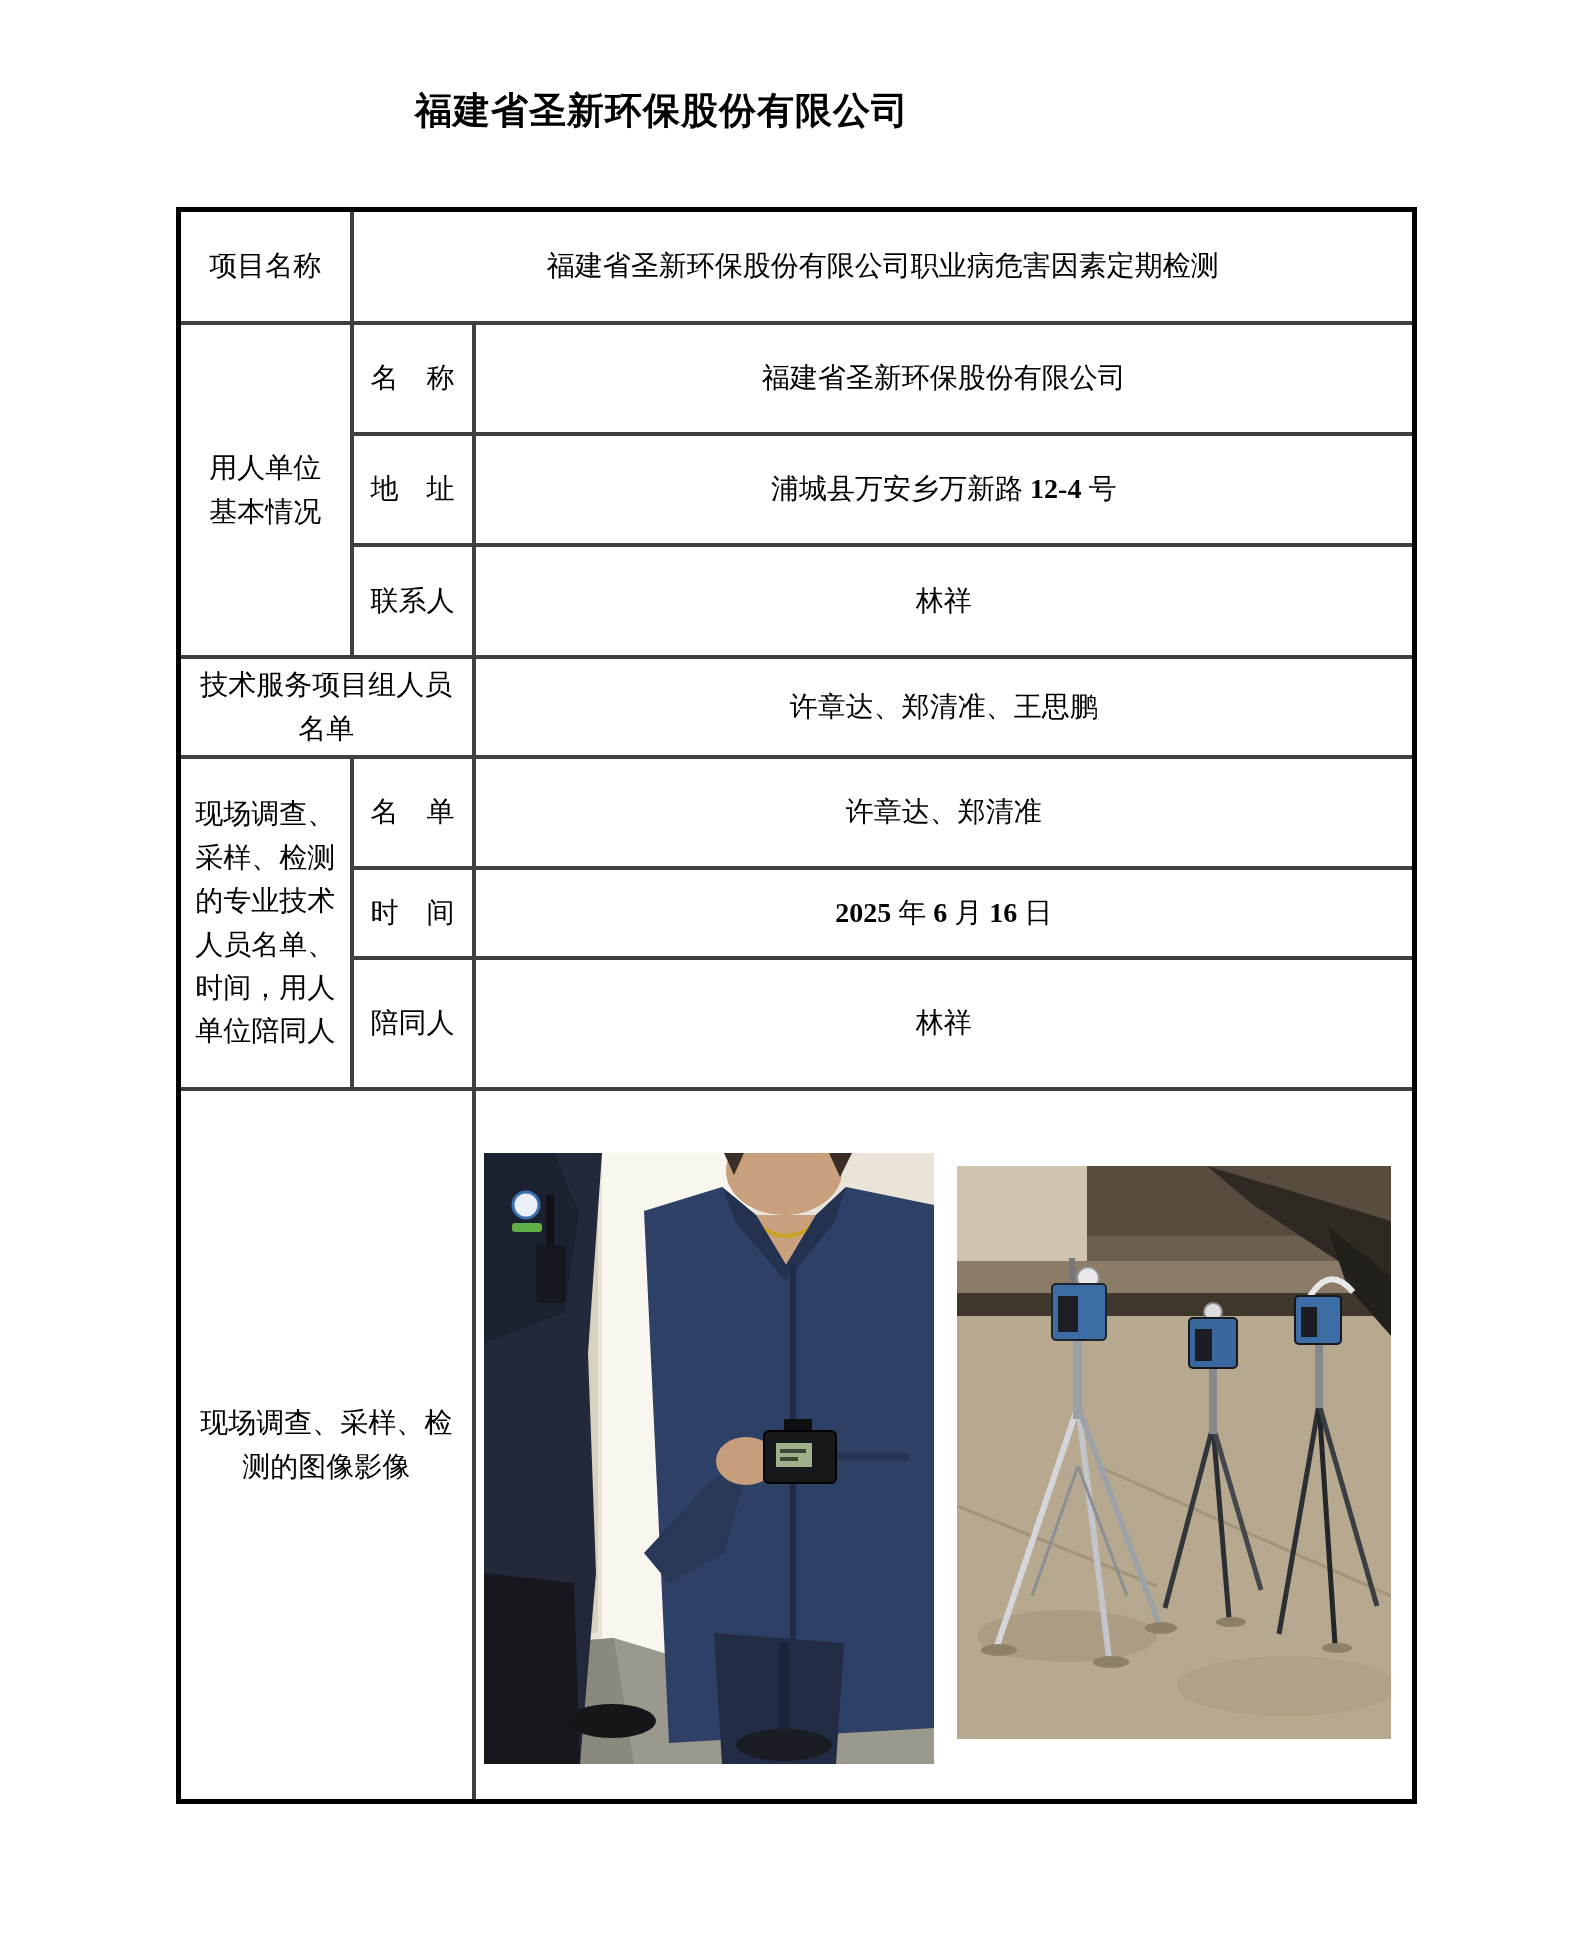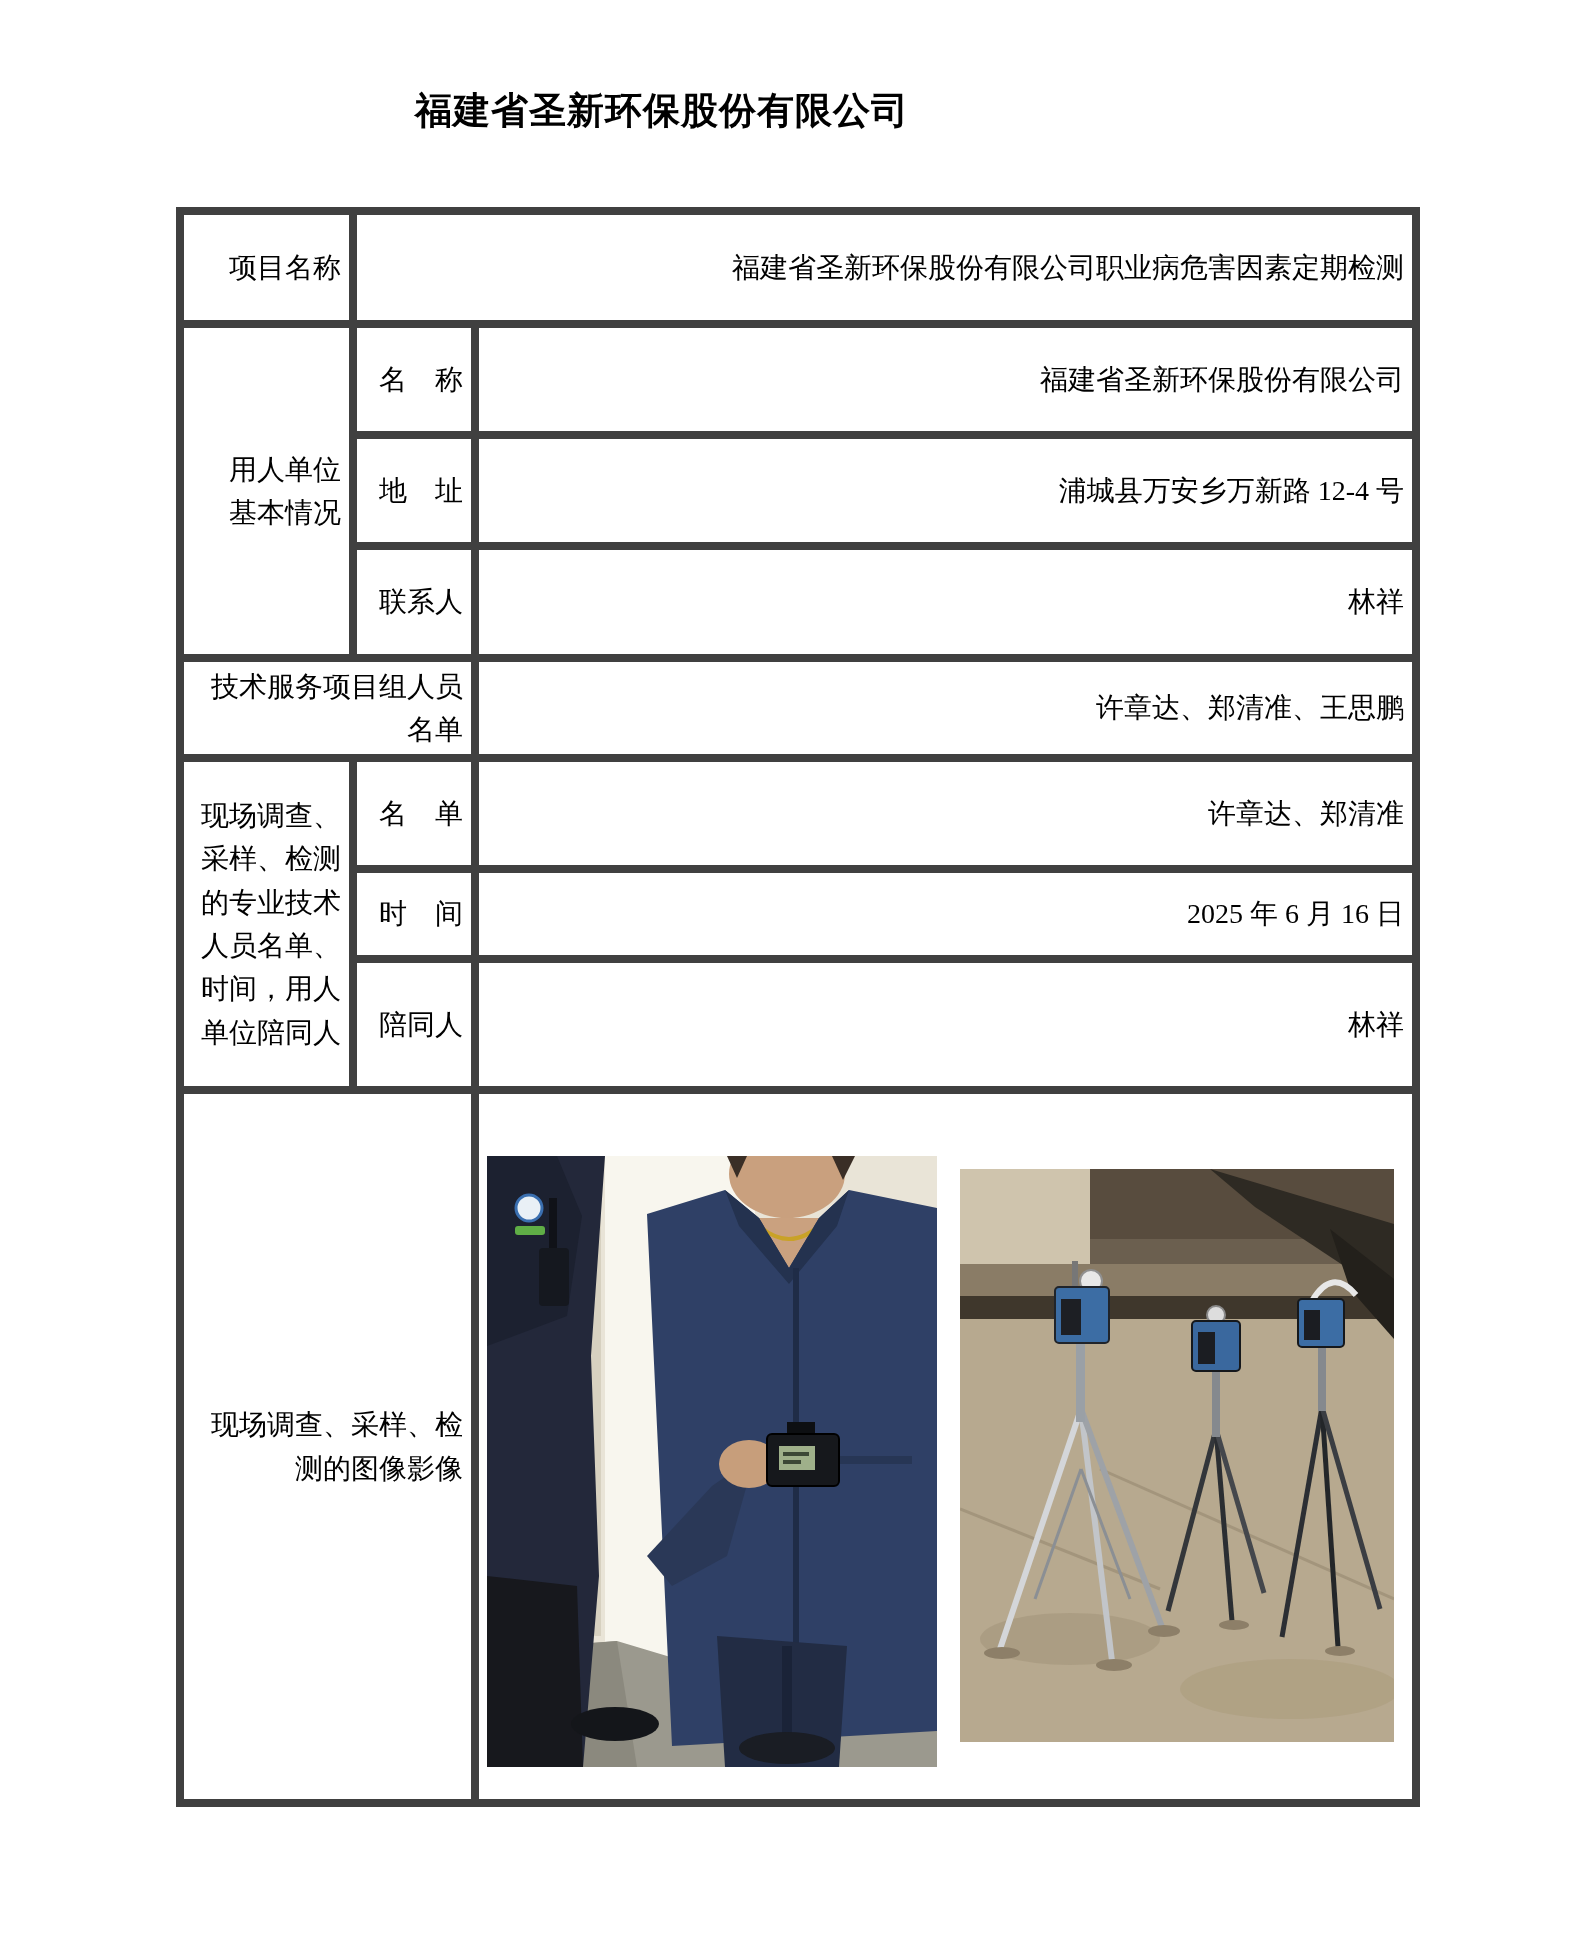--- a/index.html
+++ b/index.html
@@ -20,29 +20,29 @@
   }
   table.form {
     position:absolute;
     left:176px; top:207px;
     width:1236px;
     border-collapse:collapse;
     table-layout:fixed;
     border:5px solid #000;
   }
   table.form td {
-    border:8px solid #404040;
-    text-align:right;
+    border:4px solid #404040;
+    text-align:center;
     vertical-align:middle;
     font-size:28px;
     padding:0 8px;
     overflow:hidden;
   }
   .ml { white-space:pre-line; line-height:1.55; }
-  .num { font-weight:400;margin-top:28px; }
+  .num { font-weight:700;margin-top:28px; }
   td.photo-cell { position:relative; padding:0; }
   .photo {
     position:absolute;
     overflow:hidden;
   }
   .photo svg { display:block; }
 </style>
 </head>
 <body>
 

